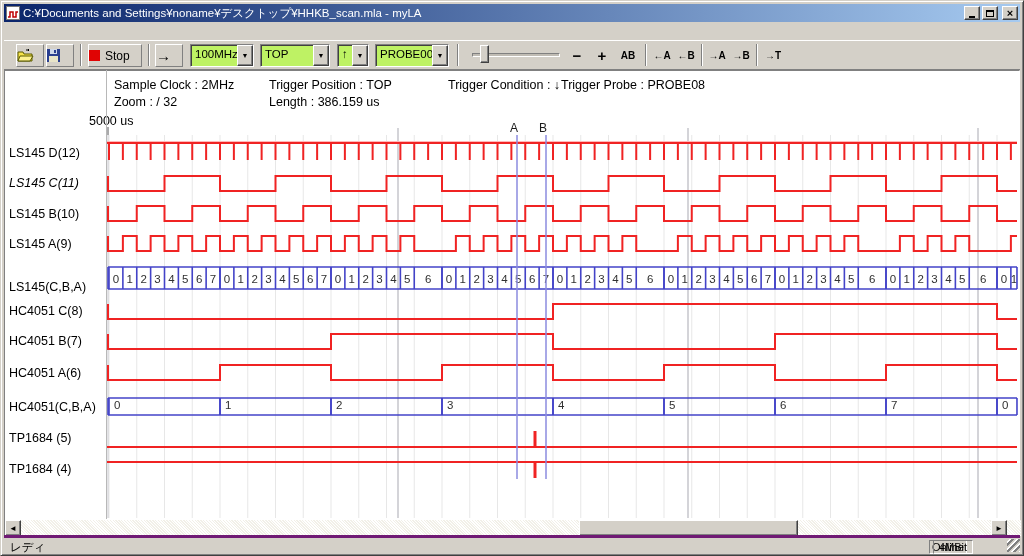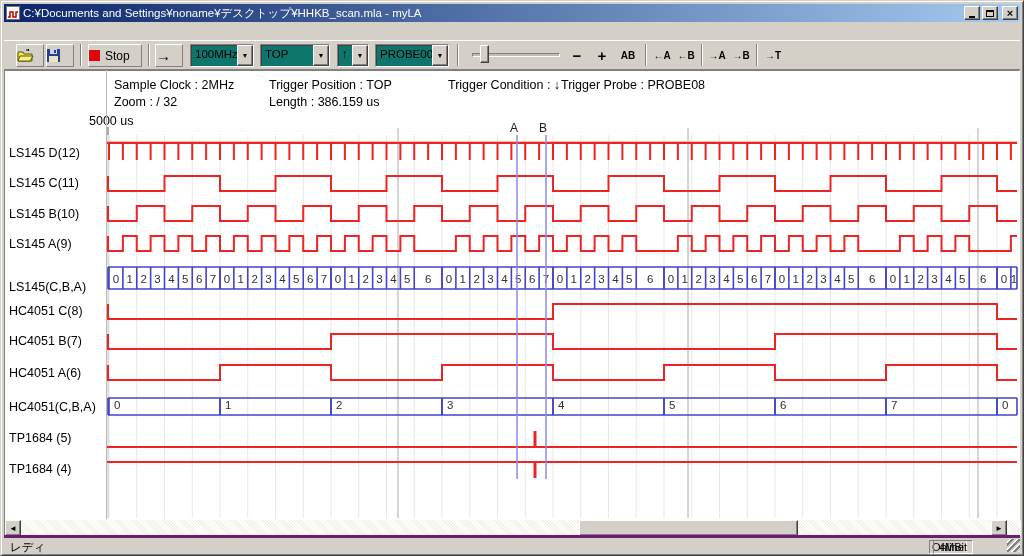--- a/index.html
+++ b/index.html
@@ -24,21 +24,21 @@
   .menu-item{font-size:12px;padding:1px 7px;color:#000;}
   
   .toolbar{position:absolute;left:3px;top:39px;right:3px;height:30px;border-top:1px solid #fff;
     border-bottom:1px solid #808080;box-shadow:0 1px 0 #fff;}
   .tool-abs{position:absolute;top:3px;height:23px;}
   .tool-btn{background:#d4d0c8;border:1px solid;border-color:#fff #808080 #808080 #fff;
     display:flex;align-items:center;font-size:12px;color:#000;}
   .tool-flat{background:transparent;border:none;display:flex;align-items:center;justify-content:center;
     font-size:10px;color:#000;font-weight:bold;}
   .tool-sep{width:2px;border-left:1px solid #808080;border-right:1px solid #fff;height:22px;}
-  .combo{background:#0f766e;border:1px solid;border-color:#808080 #fff #fff #808080;
+  .combo{background:#bef264;border:1px solid;border-color:#808080 #fff #fff #808080;
     box-shadow:inset 1px 1px 0 #404040;display:flex;align-items:stretch;}
   .combo-val{flex:1 1 auto;font-size:11.5px;padding:3px 2px 0 4px;color:#000;white-space:nowrap;overflow:hidden;}
   .combo-arrow{width:16px;background:#d4d0c8;border:1px solid;border-color:#fff #404040 #404040 #fff;
     box-shadow:inset -1px -1px 0 #808080;display:flex;align-items:center;justify-content:center;
     font-size:7px;color:#000;flex:0 0 auto;}
   .stop-square{width:11px;height:11px;background:#e00404;margin-right:5px;}
   .slider-track{position:absolute;left:0;top:9px;height:4px;width:100%;
     border:1px solid;border-color:#808080 #fff #fff #808080;background:#c0bcb4;}
   .slider-thumb{position:absolute;top:1px;width:9px;height:18px;background:#d4d0c8;
     border:1px solid;border-color:#fff #404040 #404040 #fff;box-shadow:inset -1px -1px 0 #808080;}
@@ -160,21 +160,21 @@
   <span class="abs info-text" style="left:268px;top:77px;">Trigger Position : TOP</span>
   <span class="abs info-text" style="left:447px;top:77px;">Trigger Condition : ↓</span>
   <span class="abs info-text" style="left:560px;top:77px;">Trigger Probe : PROBE08</span>
   <span class="abs info-text" style="left:113px;top:94px;">Zoom : /  32</span>
   <span class="abs info-text" style="left:268px;top:94px;">Length : 386.159 us</span>
   <span class="abs info-text" style="left:88px;top:113px;">5000 us</span>
 
   <div class="label-sep"></div>
   <div id="chan-labels">
       <div class="chan-label" style="top: 144px;">LS145 D(12)</div>
-      <div class="chan-label" style="top: 174px;">LS145 C(11)</div>
+      <div class="chan-label" style="top: 174px; font-style: italic;">LS145 C(11)</div>
       <div class="chan-label" style="top: 205px;">LS145 B(10)</div>
       <div class="chan-label" style="top: 235px;">LS145 A(9)</div>
       <div class="chan-label" style="top: 278px;">LS145(C,B,A)</div>
       <div class="chan-label" style="top: 302px;">HC4051 C(8)</div>
       <div class="chan-label" style="top: 332px;">HC4051 B(7)</div>
       <div class="chan-label" style="top: 364px;">HC4051 A(6)</div>
       <div class="chan-label" style="top: 398px;">HC4051(C,B,A)</div>
       <div class="chan-label" style="top: 429px;">TP1684 (5)</div>
       <div class="chan-label" style="top: 460px;">TP1684 (4)</div>
     </div>

